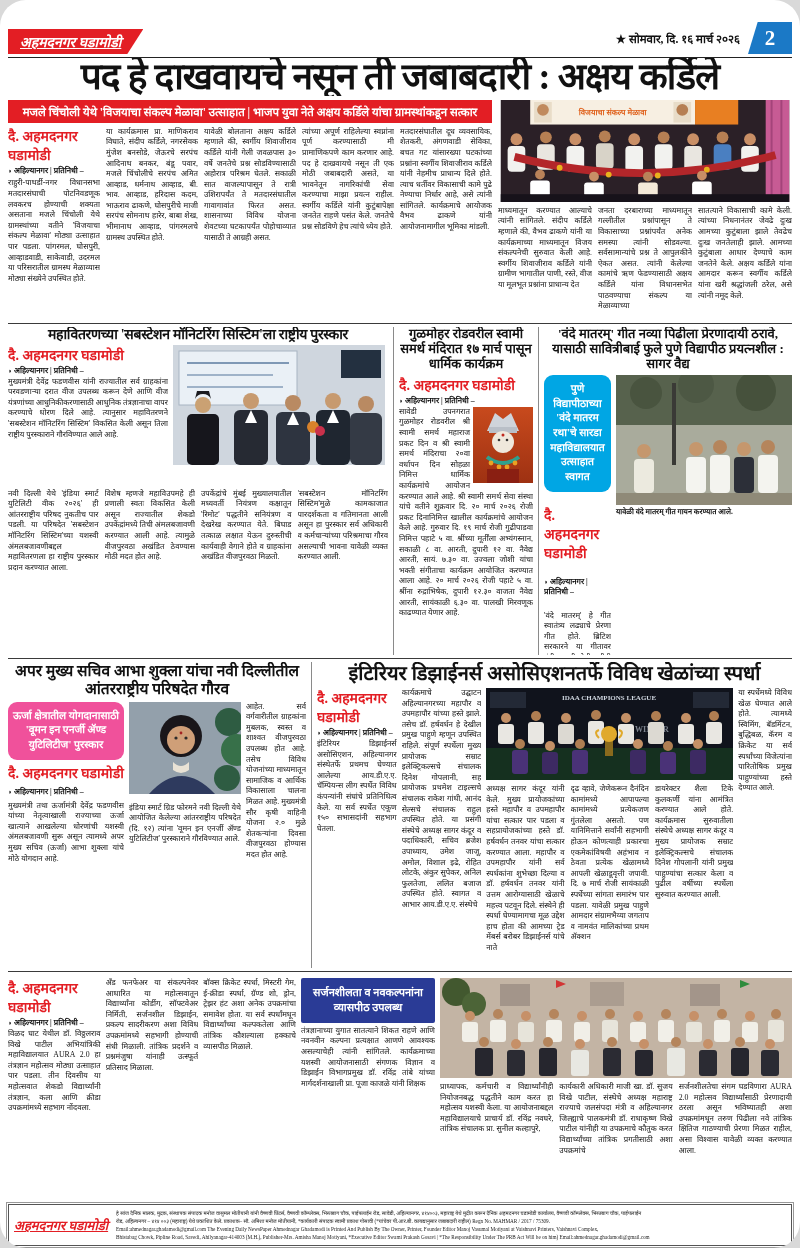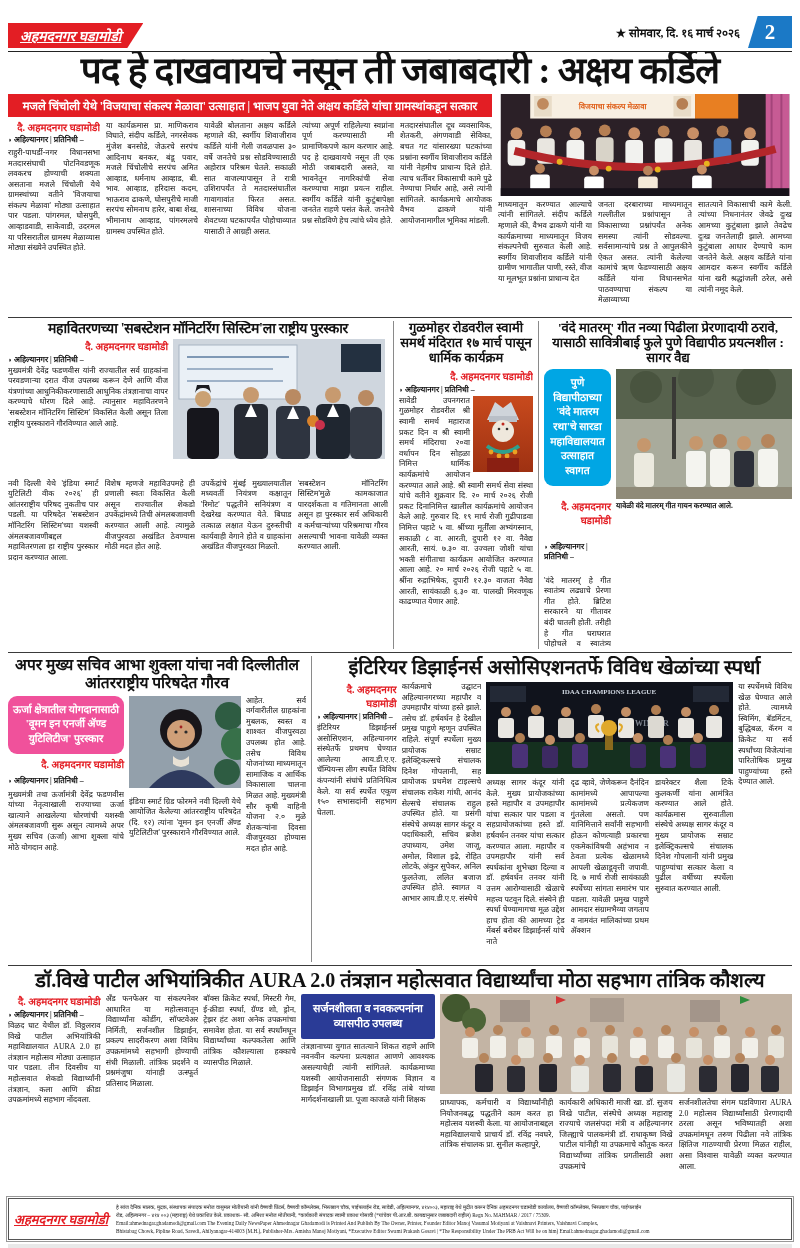--- a/index.html
+++ b/index.html
@@ -1,36 +1,36 @@
 <!DOCTYPE html>
 <html><head>
 <meta charset="utf-8">
 <style>
   * { margin:0; padding:0; box-sizing:border-box; }
   html,body { background:#d9d9d9; }
   .page {
     width:800px; height:1248px; margin:0 auto; background:#ffffff;
     font-family:"Liberation Serif","DejaVu Serif",serif; color:#111;
-    position:relative; overflow:hidden; padding:6px 8px 0 8px;
+    position:relative; overflow:hidden; padding:12px 8px 0 8px;border-radius:26px;
   }
   
   .masthead { height:46px; display:flex; align-items:flex-end; justify-content:space-between; border-bottom:1.5px solid #222; padding-bottom:3px; }
   .flag { background:#e31e24; color:#fff; font-weight:bold; font-style:italic; font-size:14px;
           padding:3px 22px 3px 12px; clip-path:polygon(0 0,100% 0,calc(100% - 16px) 100%,0 100%); }
   .flag span { text-decoration:underline; }
   .mast-right { display:flex; align-items:center; gap:8px; }
   .date { font-weight:bold; font-size:11.5px; }
   .pageno { background:#1b79c6; color:#fff; font-weight:bold; font-size:21px; width:44px; height:32px;
             display:flex; align-items:center; justify-content:center; clip-path:polygon(22% 0,100% 0,100% 100%,0 100%); }
   
   .rule { border-top:1.5px solid #3a3a3a; margin:3px 0; }
   .cols { display:flex; gap:6px; overflow:hidden; }
   .bodycol { flex:1; font-size:7.8px; line-height:1.36; text-align:justify; overflow:hidden; }
   .coltext { font-size:7.8px; line-height:1.36; text-align:justify; overflow:hidden; }
-  .credit { color:#e31e24; font-weight:bold; font-size:10px; text-align:right; margin-bottom:1px; }
+  .credit { color:#e31e24; font-weight:bold; font-size:14px; text-align:left; margin-bottom:1px; }
   .byline { font-weight:bold; font-size:7.8px; margin-bottom:2px; }
   .byline::before { content:"◗ "; font-size:7px; }
   .vr { width:1px; background:#8a8a8a; }
   .photo { display:block; }
   .caption { font-size:7.4px; font-weight:bold; text-align:justify; line-height:1.3; margin-top:2px; }
   
   .lead { height:262px; overflow:hidden; }
   .h-lead { font-size:37px; font-weight:bold; text-align:center; line-height:1.02; letter-spacing:-1px; white-space:nowrap; overflow:hidden; }
   .lead-body { display:flex; gap:6px; margin-top:4px; height:210px; }
   .lead-left { width:494px; display:flex; flex-direction:column; gap:4px; }
@@ -397,21 +397,20 @@
             </div>
         </div>
         <div class="id-side coltext">या स्पर्धेमध्ये विविध खेळ घेण्यात आले होते. त्यामध्ये स्विमिंग, बॅडमिंटन, बुद्धिबळ, कॅरम व क्रिकेट या सर्व स्पर्धांच्या विजेत्यांना पारितोषिक प्रमुख पाहुण्यांच्या हस्ते देण्यात आले.</div>
       </div>
     </div>
   </div>
 
   <div class="rule"></div>
 
   <div class="sec4">
-    <div class="h-xl">डॉ.विखे पाटील अभियांत्रिकीत AURA 2.0 तंत्रज्ञान महोत्सवात विद्यार्थ्यांचा मोठा सहभाग तांत्रिक कौशल्य</div>
     <div class="au-row">
       <div class="au-c">
         <div class="credit">दै. अहमदनगर घडामोडी</div>
         <div class="byline">अहिल्यानगर | प्रतिनिधी –</div>
         <div class="coltext" style="height:162px">विळद घाट येथील डॉ. विठ्ठलराव विखे पाटील अभियांत्रिकी महाविद्यालयात AURA 2.0 हा तंत्रज्ञान महोत्सव मोठ्या उत्साहात पार पडला. तीन दिवसीय या महोत्सवात शेकडो विद्यार्थ्यांनी तंत्रज्ञान, कला आणि क्रीडा उपक्रमांमध्ये सहभाग नोंदवला.</div>
       </div>
       <div class="au-c coltext">अँड फनफेअर या संकल्पनेवर आधारित या महोत्सवातून विद्यार्थ्यांना कोडींग, सॉफ्टवेअर निर्मिती, सर्जनशील डिझाईन, प्रकल्प सादरीकरण अशा विविध उपक्रमांमध्ये सहभागी होण्याची संधी मिळाली. तांत्रिक प्रदर्शने व प्रश्नमंजुषा यांनाही उत्स्फूर्त प्रतिसाद मिळाला.</div>
       <div class="au-c coltext">बॉक्स क्रिकेट स्पर्धा, मिस्टरी गेम, ई-क्रीडा स्पर्धा, ग्रॅण्ड शो, ड्रोन, ट्रेझर हंट अशा अनेक उपक्रमांचा समावेश होता. या सर्व स्पर्धांमधून विद्यार्थ्यांच्या कल्पकतेला आणि तांत्रिक कौशल्याला हक्काचे व्यासपीठ मिळाले.</div>
       <div class="au-boxcol">
         <div class="box navy">सर्जनशीलता व नवकल्पनांना व्यासपीठ उपलब्ध</div>

